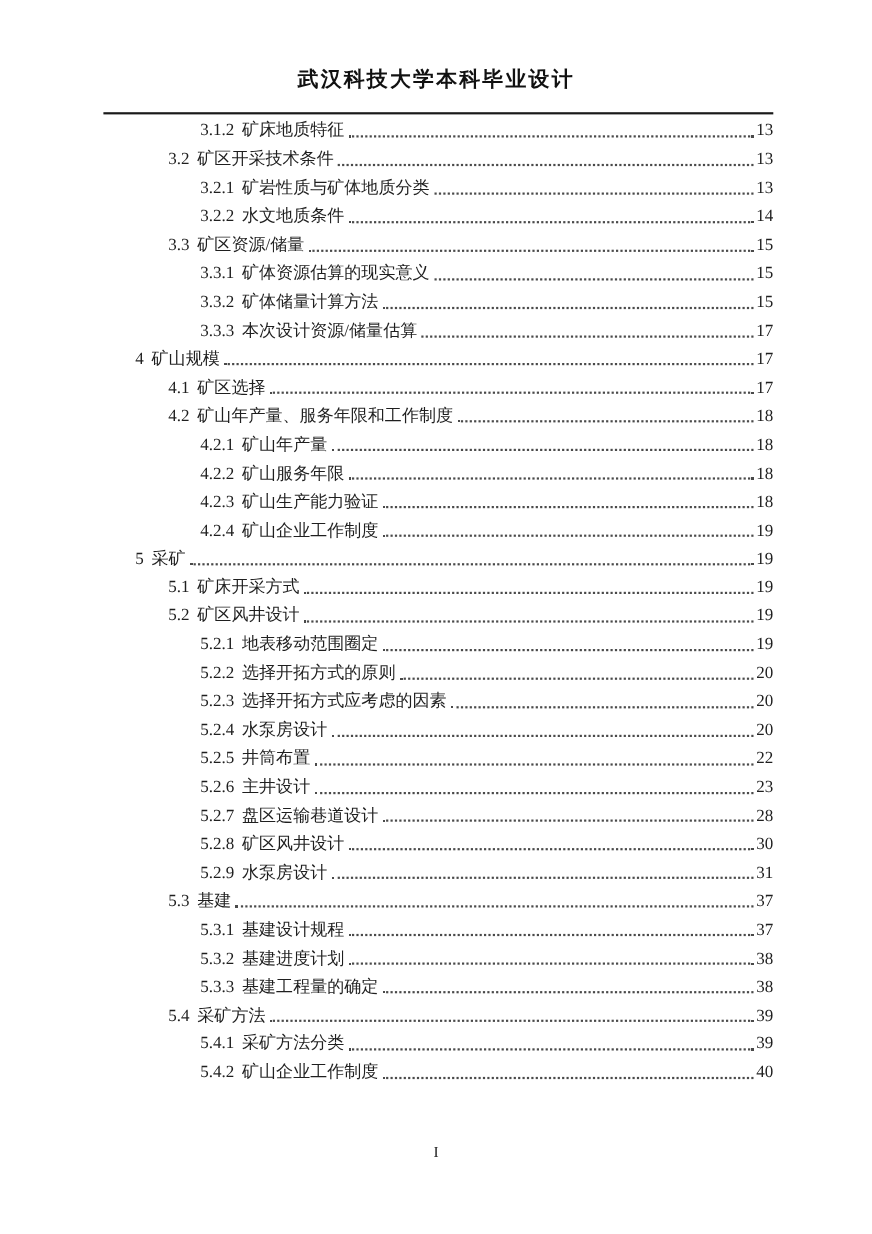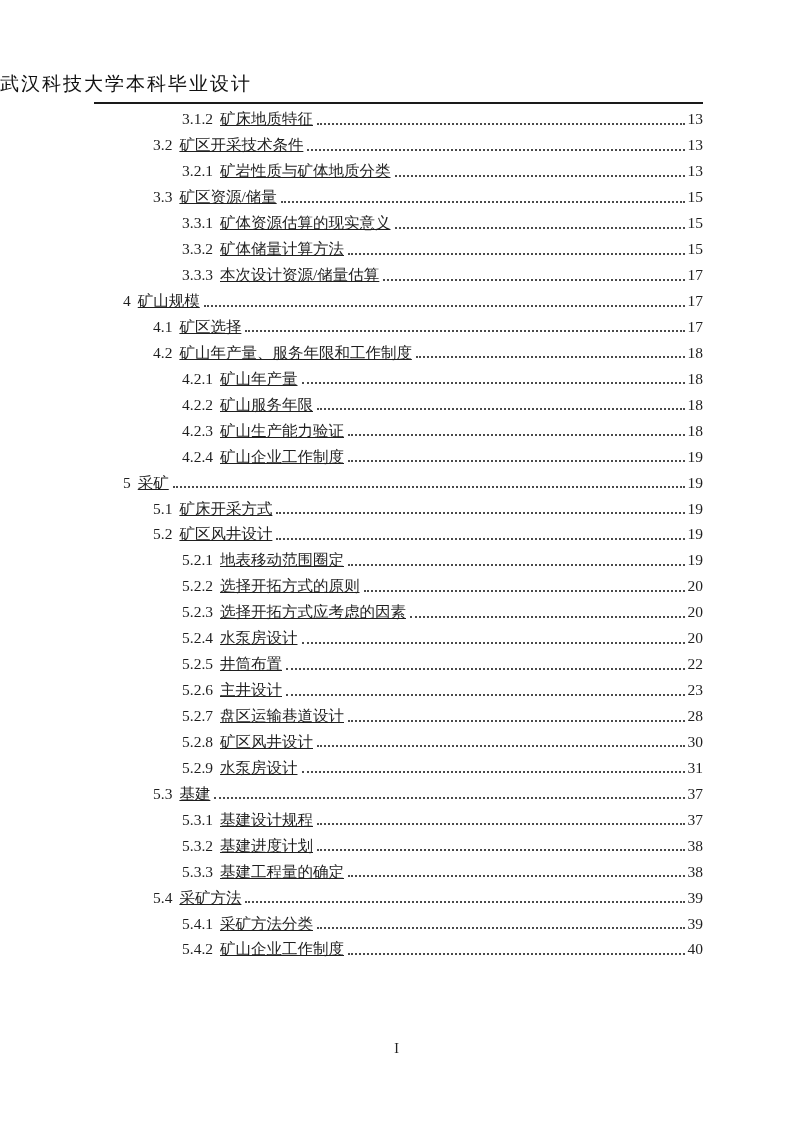--- a/index.html
+++ b/index.html
@@ -12,26 +12,26 @@
     overflow: hidden;
   }
   .page {
     position: relative;
     width: 793px;
     height: 1122px;
     background: #ffffff;
   }
   .header-title {
     position: absolute;
-    top: 73px;
+    top: 62px;
     left: 0;
     width: 793px;
-    text-align: left;
+    text-align: center;
     font-size: 19px;
-    font-weight: 400;
+    font-weight: 700;
     letter-spacing: 2px;
     color: #111111;
     line-height: 1.2;
   }
   .header-rule {
     position: absolute;
     top: 102px;
     left: 94px;
     width: 609px;
     height: 0;
@@ -53,21 +53,20 @@
   }
   .toc-row.level-0 { padding-left: 29px; }
   .toc-row.level-1 { padding-left: 59px; }
   .toc-row.level-2 { padding-left: 88px; }
   .toc-num {
     padding-bottom: 4px;
     margin-right: 7px;
   }
   .toc-title {
     padding-bottom: 4px;
-    text-decoration: underline;
   }
   .toc-dots {
     flex: 1;
     height: 0;
     border-bottom: 2px dotted #4a4a4a;
     margin: 0 3px 6px 4px;
     min-width: 10px;
   }
   .toc-page {
     padding-bottom: 4px;
@@ -103,20 +102,26 @@
         <span class="toc-title">矿区开采技术条件</span>
         <span class="toc-dots"></span>
         <span class="toc-page">13</span>
       </div>
       <div class="toc-row level-2">
         <span class="toc-num">3.2.1</span>
         <span class="toc-title">矿岩性质与矿体地质分类</span>
         <span class="toc-dots"></span>
         <span class="toc-page">13</span>
       </div>
+      <div class="toc-row level-2">
+        <span class="toc-num">3.2.2</span>
+        <span class="toc-title">水文地质条件</span>
+        <span class="toc-dots"></span>
+        <span class="toc-page">14</span>
+      </div>
       <div class="toc-row level-1">
         <span class="toc-num">3.3</span>
         <span class="toc-title">矿区资源/储量</span>
         <span class="toc-dots"></span>
         <span class="toc-page">15</span>
       </div>
       <div class="toc-row level-2">
         <span class="toc-num">3.3.1</span>
         <span class="toc-title">矿体资源估算的现实意义</span>
         <span class="toc-dots"></span>

